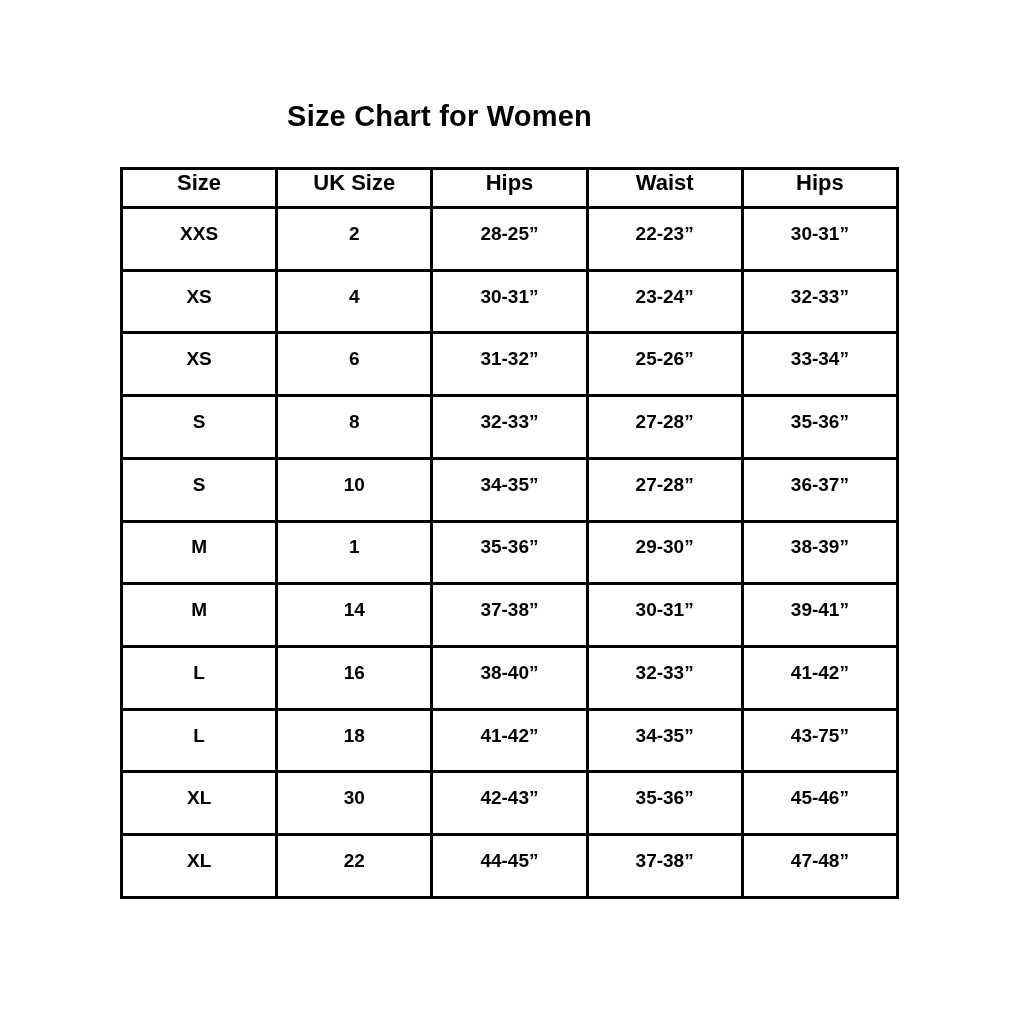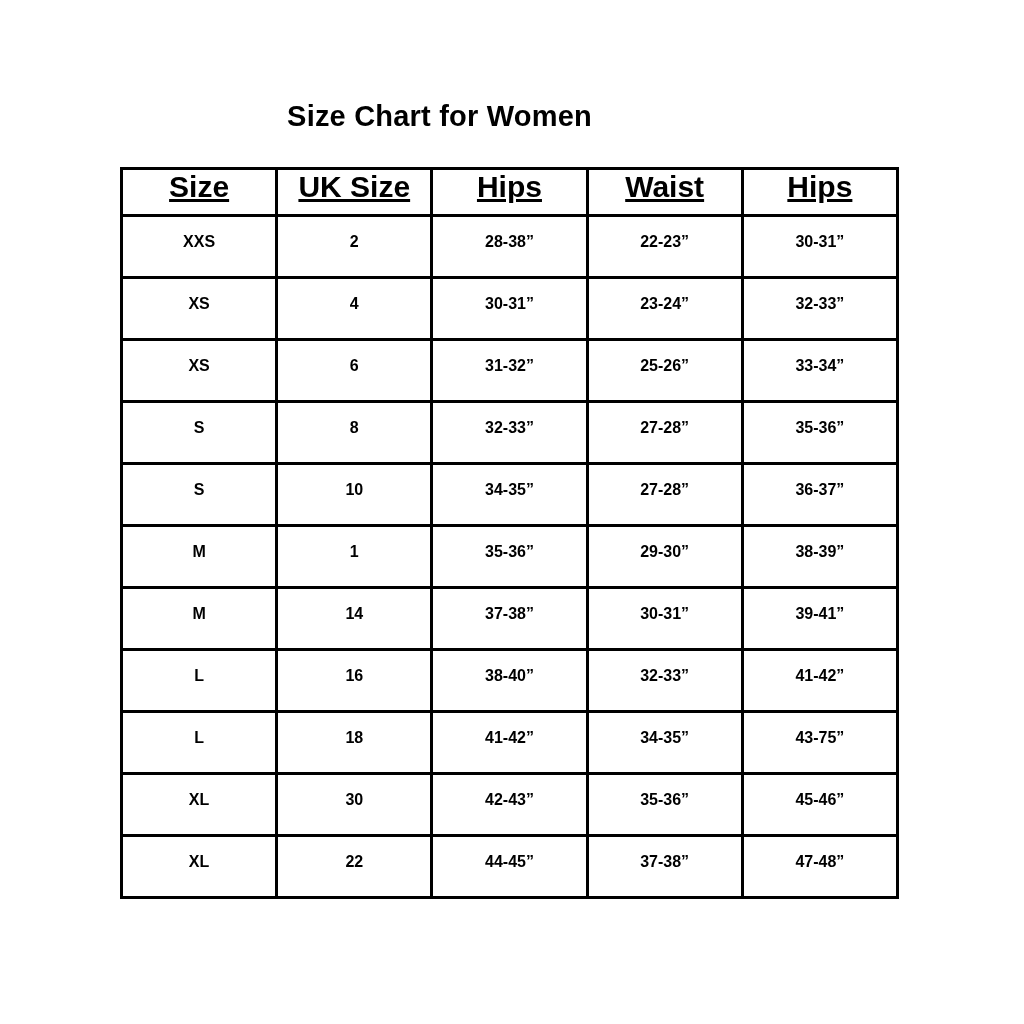--- a/index.html
+++ b/index.html
@@ -37,25 +37,24 @@
   }
   table.size-table th,
   table.size-table td {
     border: 3px solid #000000;
     text-align: center;
     vertical-align: middle;
     font-weight: bold;
     padding: 0 0 10px 0;
   }
   table.size-table th {
-    font-size: 30px;
-    text-decoration: underline;
+    font-size: 22px;
   }
   table.size-table td {
-    font-size: 16px;
+    font-size: 19px;
     margin-top: 48px;
   }
 </style>
 </head>
 <body>
 
 <div class="chart-title">Size Chart for Women</div>
 
 <table class="size-table">
   <thead>
@@ -64,21 +63,21 @@
       <th>UK Size</th>
       <th>Hips</th>
       <th>Waist</th>
       <th>Hips</th>
     </tr>
   </thead>
   <tbody>
     <tr>
       <td>XXS</td>
       <td>2</td>
-      <td>28-38”</td>
+      <td>28-25”</td>
       <td>22-23”</td>
       <td>30-31”</td>
     </tr>
     <tr>
       <td>XS</td>
       <td>4</td>
       <td>30-31”</td>
       <td>23-24”</td>
       <td>32-33”</td>
     </tr>

